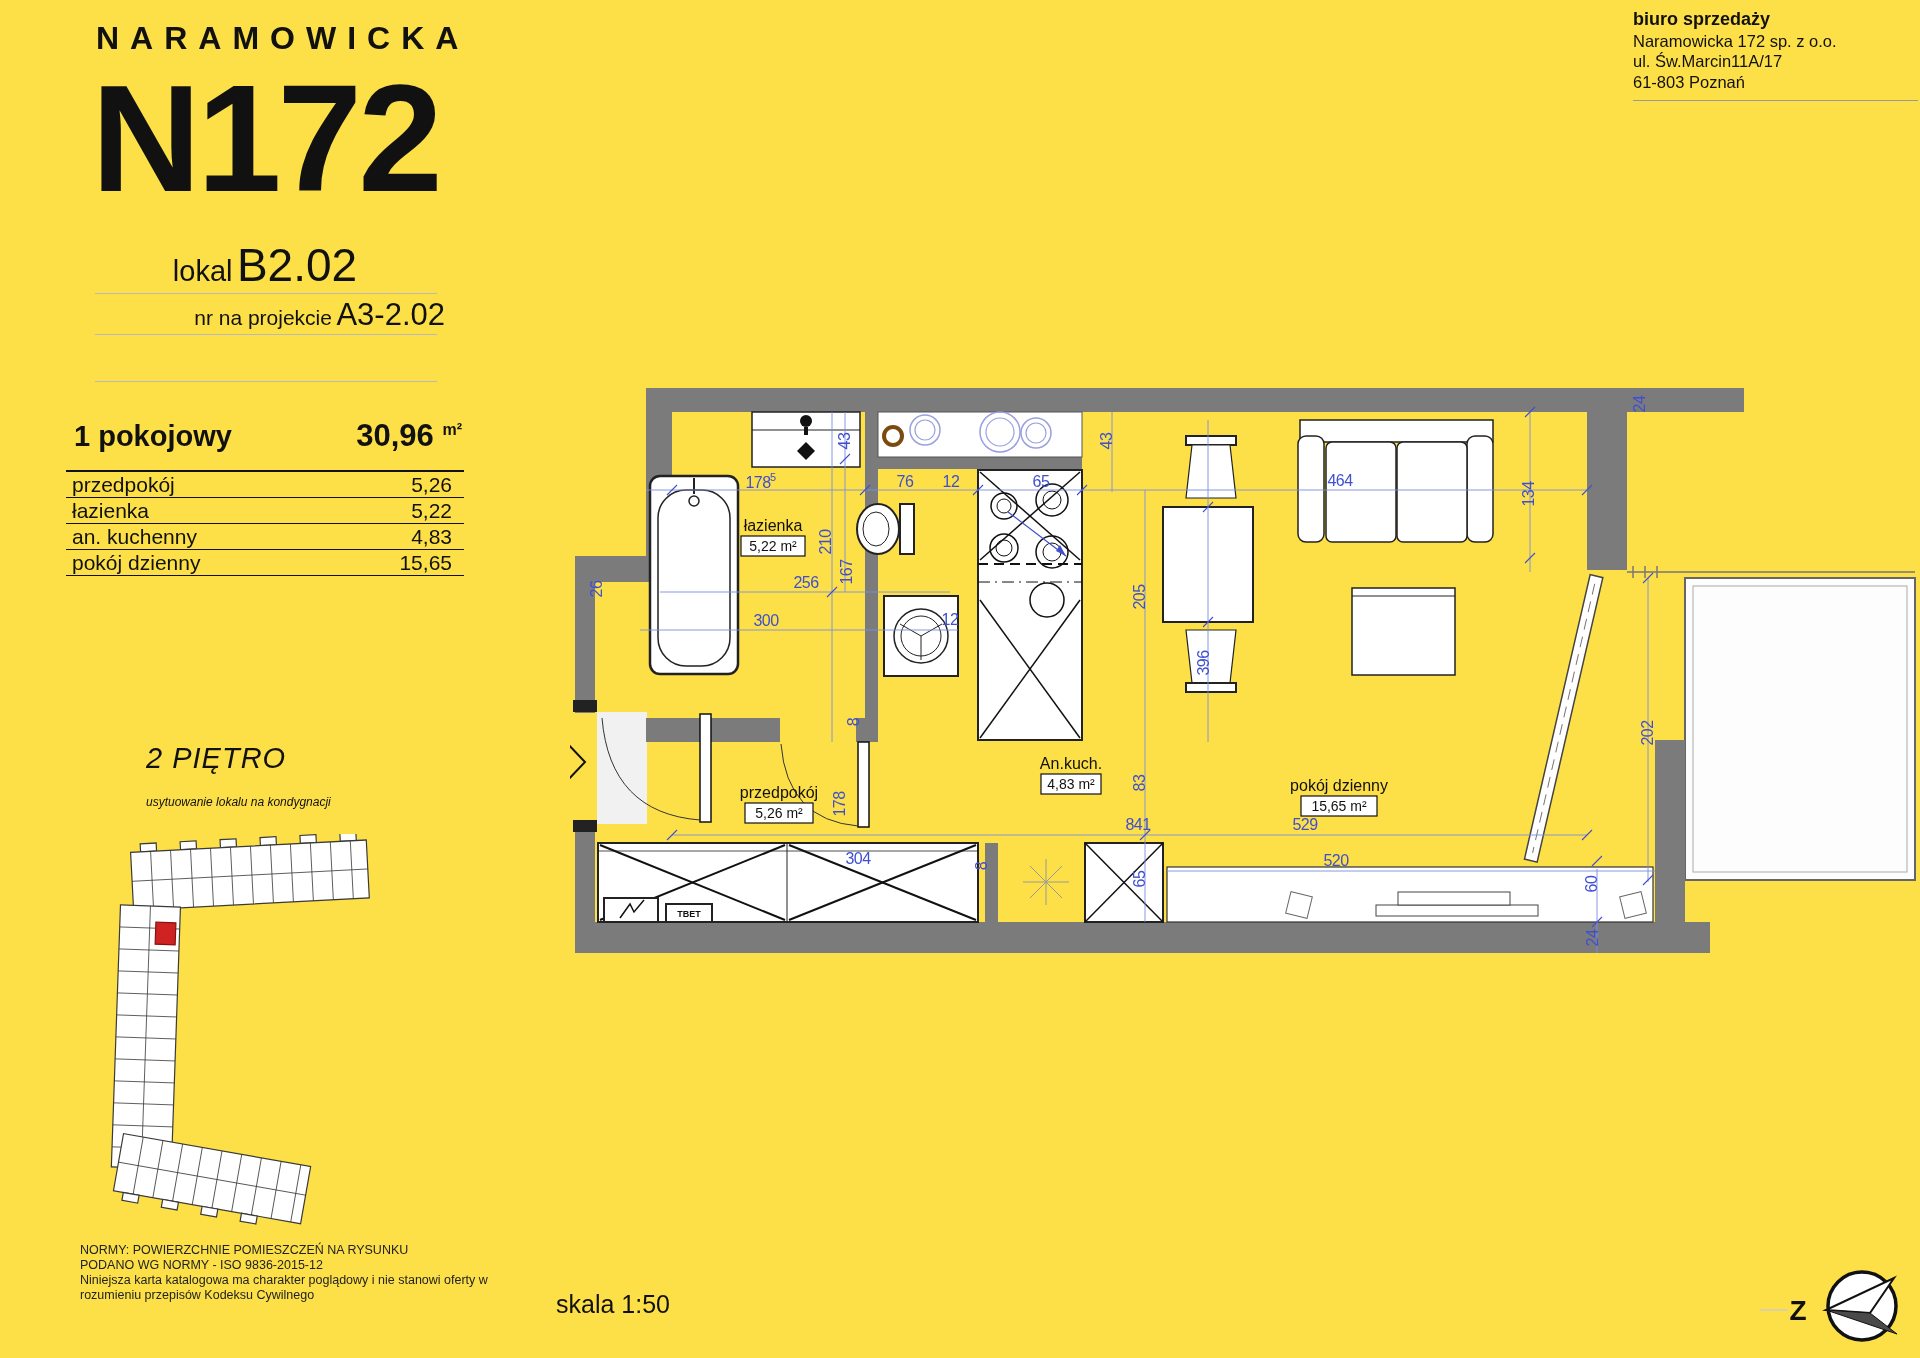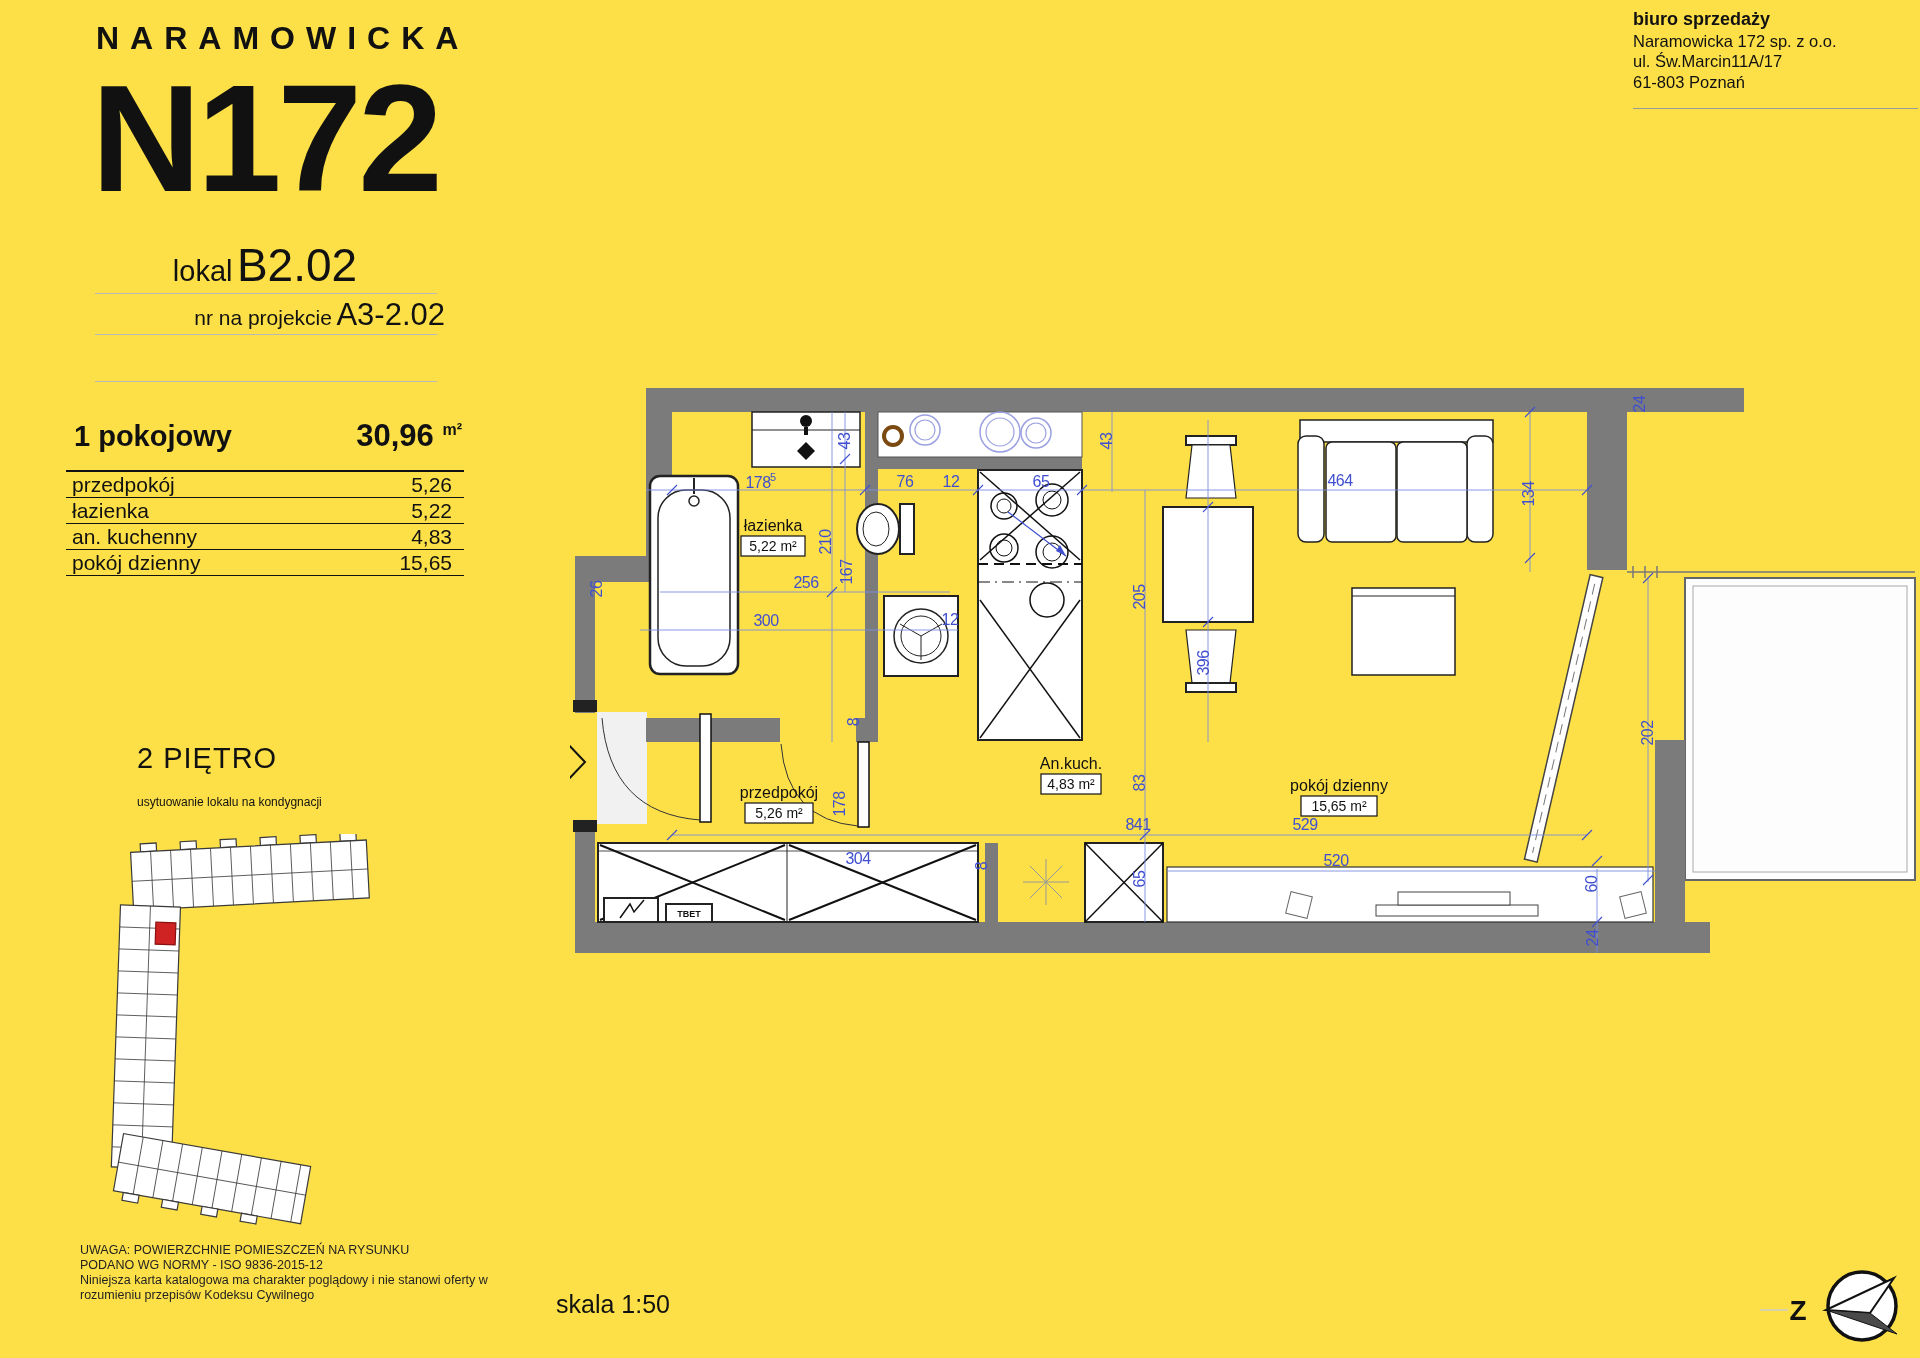--- a/index.html
+++ b/index.html
@@ -20,26 +20,26 @@
   .projrow .big{font-size:31px;}
   .unittype{left:85px;top:339px;width:360px;text-align:center;font-size:34px;}
   .summary{left:66px;top:415px;width:398px;height:42px;}
   .summary .lay{position:absolute;left:8px;top:5px;font-size:29px;font-weight:700;}
   .summary .tot{position:absolute;right:2px;top:3px;font-size:31px;font-weight:700;}
   .summary .tot sup{font-size:16px;font-weight:700;}
   .rtable{left:66px;top:470px;width:398px;border-top:2.5px solid #111;}
   .rtable .row{position:relative;height:25px;border-bottom:1.6px solid #111;font-size:21px;}
   .rtable .nm{position:absolute;left:6px;top:1px;}
   .rtable .ar{position:absolute;right:12px;top:1px;}
-  .floorblock{left:137px;top:742px;}
+  .floorblock{left:146px;top:742px;font-style:italic;}
   .floorblock .t{font-size:29px;letter-spacing:1px;}
   .floorblock .s{font-size:12px;margin-top:20px;text-align:right;}
   .disc{left:80px;top:1243px;width:410px;font-size:12.5px;line-height:1.2;color:#222;}
   
-  .office{left:1633px;top:8px;width:285px;padding-bottom:16px;border-bottom:1px solid #9a9a9a;
+  .office{left:1633px;top:8px;width:285px;padding-bottom:8px;border-bottom:1px solid #9a9a9a;
           font-size:16.5px;line-height:1.25;}
   .office .b{font-weight:700;font-size:18px;}
   .scale{left:556px;top:1290px;font-size:25px;}
   svg{font-family:"Liberation Sans",sans-serif;}
   svg text.dim{fill:#3f4fd0;font-size:16px;letter-spacing:-0.5px;}
   svg text.dimsup{fill:#3f4fd0;font-size:11px;}
   svg text.lbl{fill:#111;font-size:16px;}
   svg text.val{fill:#111;font-size:14px;}
   svg text.tiny{fill:#111;font-size:9px;font-weight:700;}
   svg .cline{stroke:#7d8ce0;stroke-width:0.9;fill:none;}
@@ -154,21 +154,21 @@
         </g>
         <rect x="22" y="358" width="16" height="8"></rect>
           <rect x="62" y="358" width="16" height="8"></rect>
         <rect x="102" y="358" width="16" height="8"></rect>
           <rect x="142" y="358" width="16" height="8"></rect>
       </g>
     </g>
   </svg>
 
   <div class="abs disc">
-    <div>UWAGA: POWIERZCHNIE POMIESZCZEŃ NA RYSUNKU</div>
+    <div>NORMY: POWIERZCHNIE POMIESZCZEŃ NA RYSUNKU</div>
     <div>PODANO WG NORMY - ISO 9836-2015-12</div>
     <div>Niniejsza karta katalogowa ma charakter poglądowy i nie stanowi oferty w</div>
     <div>rozumieniu przepisów Kodeksu Cywilnego</div>
   </div>
 
   <div class="abs office">
     <div class="b">biuro sprzedaży</div>
     <div>Naramowicka 172 sp. z o.o.</div>
     <div>ul. Św.Marcin11A/17</div>
     <div>61-803 Poznań</div>

